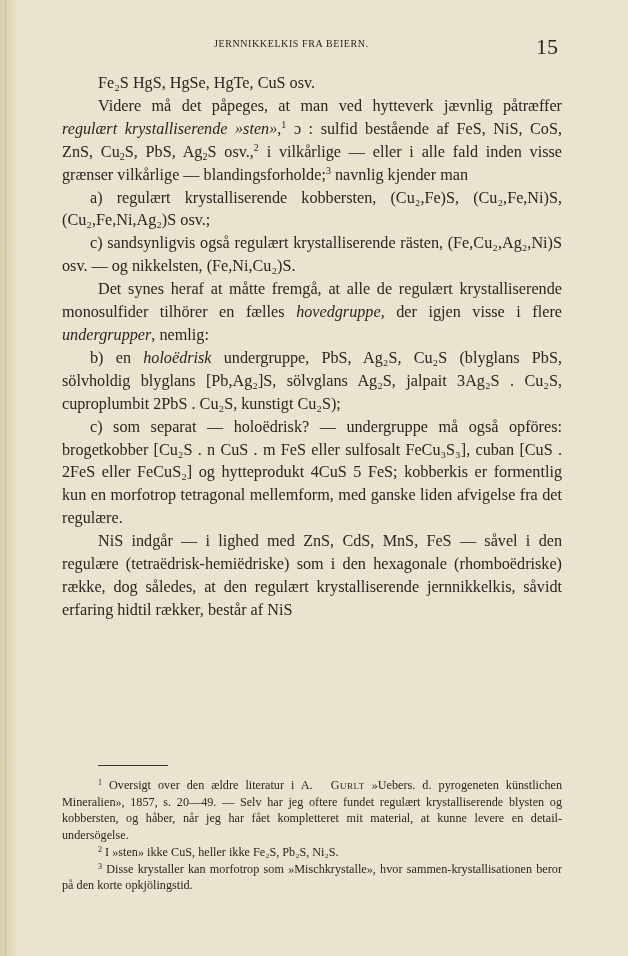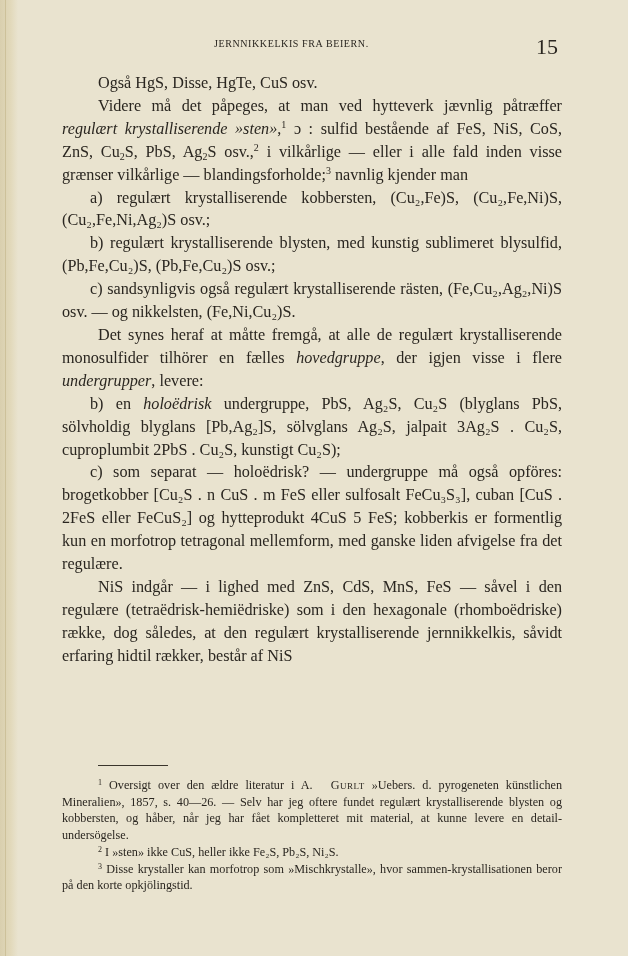--- a/index.html
+++ b/index.html
@@ -58,36 +58,35 @@
   </div>
 
 <div class="page">
 
   <div class="running-head">
     <span class="rh-title">JERNNIKKELKIS FRA BEIERN.</span>
     <span class="rh-page">15</span>
   </div>
 
   <div class="body-text">
-    <p class="ind">Også HgS, Disse, HgTe, CuS osv.</p>
+    <p class="ind">Fe₂S HgS, HgSe, HgTe, CuS osv.</p>
 
     <p class="ind"><span>Videre må det påpeges, at man ved hytteverk jævnlig påtræffer </span><i>regulært krystalliserende »sten»</i><span>,</span><sup>1</sup><span> ɔ : sulfid bestående af FeS, NiS, CoS, ZnS, Cu</span><sub>2</sub><span>S, PbS, Ag</span><sub>2</sub><span>S osv.,</span><sup>2</sup><span> i vilkårlige — eller i alle fald inden visse grænser vilkårlige — blandingsforholde;</span><sup>3</sup><span> navnlig kjender man</span></p>
 
     <p class="item">a) regulært krystalliserende kobbersten, (Cu₂,Fe)S, (Cu₂,Fe,Ni)S, (Cu₂,Fe,Ni,Ag₂)S osv.;</p>
-    <p class="item">b) regulært krystalliserende blysten, med kunstig sublimeret blysulfid, (Pb,Fe,Cu₂)S, (Pb,Fe,Cu₂)S osv.;</p>
     <p class="item">c) sandsynligvis også regulært krystalliserende rästen, (Fe,Cu₂,Ag₂,Ni)S osv. — og nikkelsten, (Fe,Ni,Cu₂)S.</p>
 
-    <p class="ind"><span>Det synes heraf at måtte fremgå, at alle de regulært krystalliserende monosulfider tilhörer en fælles </span><i>hovedgruppe</i><span>, der igjen visse i flere </span><i>undergrupper</i><span>, levere:</span></p>
+    <p class="ind"><span>Det synes heraf at måtte fremgå, at alle de regulært krystalliserende monosulfider tilhörer en fælles </span><i>hovedgruppe</i><span>, der igjen visse i flere </span><i>undergrupper</i><span>, nemlig:</span></p>
 
     <p class="item"><span>b) en </span><i>holoëdrisk</i><span> undergruppe, PbS, Ag₂S, Cu₂S (blyglans PbS, sölvholdig blyglans [Pb,Ag₂]S, sölvglans Ag₂S, jalpait 3Ag₂S . Cu₂S, cuproplumbit 2PbS . Cu₂S, kunstigt Cu₂S);</span></p>
     <p class="item">c) som separat — holoëdrisk? — undergruppe må også opföres: brogetkobber [Cu₂S . n CuS . m FeS eller sulfosalt FeCu₃S₃], cuban [CuS . 2FeS eller FeCuS₂] og hytteprodukt 4CuS 5 FeS; kobberkis er formentlig kun en morfotrop tetragonal mellemform, med ganske liden afvigelse fra det regulære.</p>
 
     <p class="ind">NiS indgår — i lighed med ZnS, CdS, MnS, FeS — såvel i den regulære (tetraëdrisk-hemiëdriske) som i den hexagonale (rhomboëdriske) række, dog således, at den regulært krystalliserende jernnikkelkis, såvidt erfaring hidtil rækker, består af NiS</p>
   </div>
 
   <div class="rule"></div>
 
   <div class="footnotes">
-    <p><sup>1</sup><span> Oversigt over den ældre literatur i A. </span><span class="sc">Gurlt</span><span> »Uebers. d. pyrogeneten künstlichen Mineralien», 1857, s. 40—26. — Selv har jeg oftere fundet regulært krystalliserende blysten og kobbersten, og håber, når jeg har fået kompletteret mit material, at kunne levere en detail-undersögelse.</span></p>
+    <p><sup>1</sup><span> Oversigt over den ældre literatur i A. </span><span class="sc">Gurlt</span><span> »Uebers. d. pyrogeneten künstlichen Mineralien», 1857, s. 20—49. — Selv har jeg oftere fundet regulært krystalliserende blysten og kobbersten, og håber, når jeg har fået kompletteret mit material, at kunne levere en detail-undersögelse.</span></p>
     <p><sup>2</sup><span> I »sten» ikke CuS, heller ikke Fe₂S, Pb₂S, Ni₂S.</span></p>
     <p><sup>3</sup><span> Disse krystaller kan morfotrop som »Mischkrystalle», hvor sammen-krystallisationen beror på den korte opkjölingstid.</span></p>
   </div>
 </div>
 
 </body></html>

